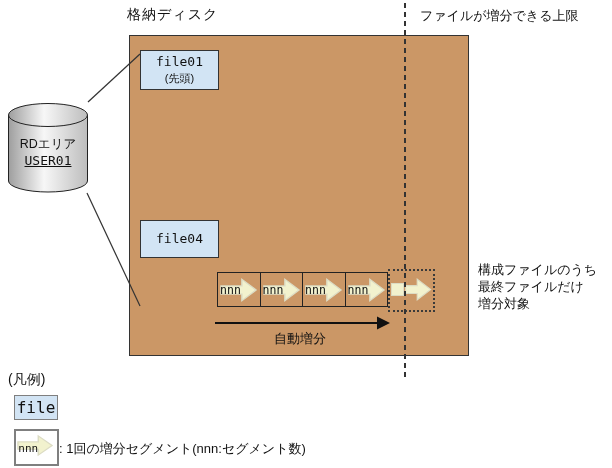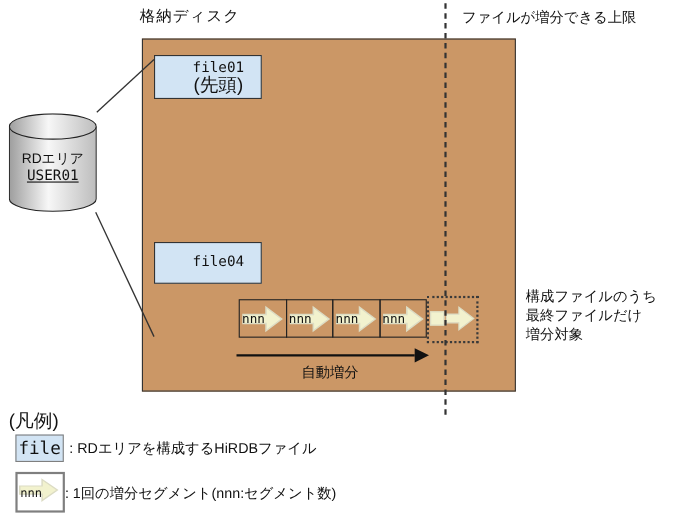--- a/index.html
+++ b/index.html
@@ -11,24 +11,24 @@
   .label{position:absolute;white-space:nowrap;}
   .disk-title{left:127px;top:6px;font-size:14px;letter-spacing:1px;}
   .limit-label{left:420px;top:7px;font-size:13px;}
   .disk-rect{
     position:absolute;left:129px;top:35px;width:338px;height:319px;
     background:var(--disk-bg);border:1px solid #333;
   }
   .file-box{
     position:absolute;background:var(--filebox-bg);border:1px solid #333;
     display:flex;flex-direction:column;align-items:center;justify-content:center;
-    line-height:16px;z-index:2;padding-left:19px;
+    line-height:16px;z-index:2;
   }
   .file-name{font-family:"DejaVu Sans Mono",monospace;font-size:13px;}
-  .file-note{font-size:17px;}
+  .file-note{font-size:11px;}
   .fb1{left:140px;top:50px;width:77px;height:38px;}
   .fb2{left:140px;top:122px;width:77px;height:34px;}
   .fb3{left:140px;top:170px;width:77px;height:36px;}
   .fb4{left:140px;top:220px;width:77px;height:36px;}
   .fb5{left:140px;top:272px;width:77px;height:35px;}
   .seg-row{position:absolute;left:217px;top:272px;width:171px;height:35px;display:flex;z-index:2;}
   .seg-cell{position:relative;flex:1;border:1px solid #222;margin-left:-1px;}
   .seg-cell:first-child{margin-left:0;}
   .block-arrow{display:block;width:100%;height:100%;}
   .block-arrow polygon{fill:var(--arrow-fill);stroke:var(--arrow-stroke);stroke-width:1.5;}
@@ -40,21 +40,21 @@
   .ghost{position:absolute;left:388px;top:269px;width:43px;height:39px;border:2px dotted #3a3a3a;z-index:1;}
   .ghost-square{position:absolute;left:1px;top:12px;width:11px;height:11px;background:var(--arrow-fill);border:1px solid var(--arrow-stroke);}
   .ghost-arrow{position:absolute;left:15px;top:5px;width:27px;height:27px;}
   .auto-label{left:240px;top:330px;width:120px;text-align:center;font-size:13px;white-space:nowrap;}
   .annotation{left:478px;top:261px;font-size:13px;line-height:17px;white-space:pre-line;}
   .cylinder{position:absolute;left:8px;top:103px;width:92px;height:90px;}
   .cyl-svg{position:absolute;left:0;top:0;width:80px;height:90px;}
   .cyl-text{position:absolute;left:0;width:80px;text-align:center;font-size:12.5px;}
   .cyl-line1{top:33px;}
   .cyl-line2{top:50px;font-family:"DejaVu Sans Mono",monospace;font-size:13px;text-decoration:underline;}
-  .legend-title{left:8px;top:371px;font-size:17px;}
+  .legend-title{left:8px;top:371px;font-size:14px;}
   .legend-filebox{
     position:absolute;left:14px;top:395px;width:42px;height:23px;background:var(--filebox-bg);
     border:1.5px solid #7f7f7f;display:flex;align-items:center;justify-content:center;
     font-family:"DejaVu Sans Mono",monospace;font-size:16px;
   }
   .legend-text1{left:63px;top:399px;font-size:13px;}
   .legend-arrowbox{position:absolute;left:14px;top:429px;width:41px;height:33px;background:#fff;border:2px solid #7f7f7f;}
   .legend-arrow{position:absolute;left:1px;top:2px;width:37px;height:25px;}
   .legend-arrowbox .seg-label{font-size:11px;}
   .legend-text2{left:59px;top:440px;font-size:13px;}
@@ -131,21 +131,20 @@
   <div class="label auto-label">自動増分</div>
 
   <div class="label annotation" style="white-space:pre-line;">構成ファイルのうち
 最終ファイルだけ
 増分対象</div>
 
   <div class="label legend-title">(凡例)</div>
   <div class="legend-filebox">
     <span>file</span>
   </div>
-  <div class="label legend-text1">: RDエリアを構成するHiRDBファイル</div>
   <div class="legend-arrowbox">
     <svg class="block-arrow legend-arrow" viewBox="0 0 40 34" preserveAspectRatio="none">
         <polygon points="1,12 23,12 23,4 38,17 23,30 23,22 1,22"></polygon>
       </svg>
     <span class="seg-label">nnn</span>
   </div>
   <div class="label legend-text2">: 1回の増分セグメント(nnn:セグメント数)</div>
 
   <svg class="overlay" viewBox="0 0 612 468">
     <line x1="88" y1="102" x2="140" y2="54" stroke="#333" stroke-width="1.2"></line>

